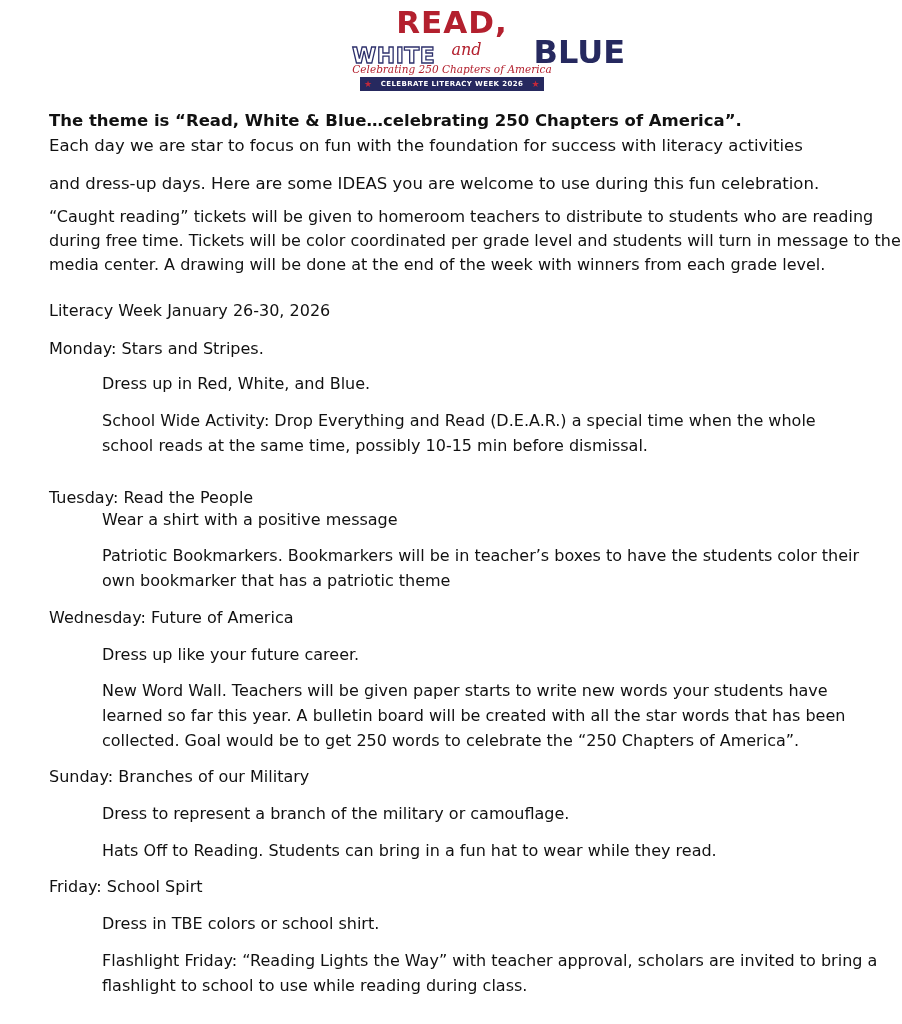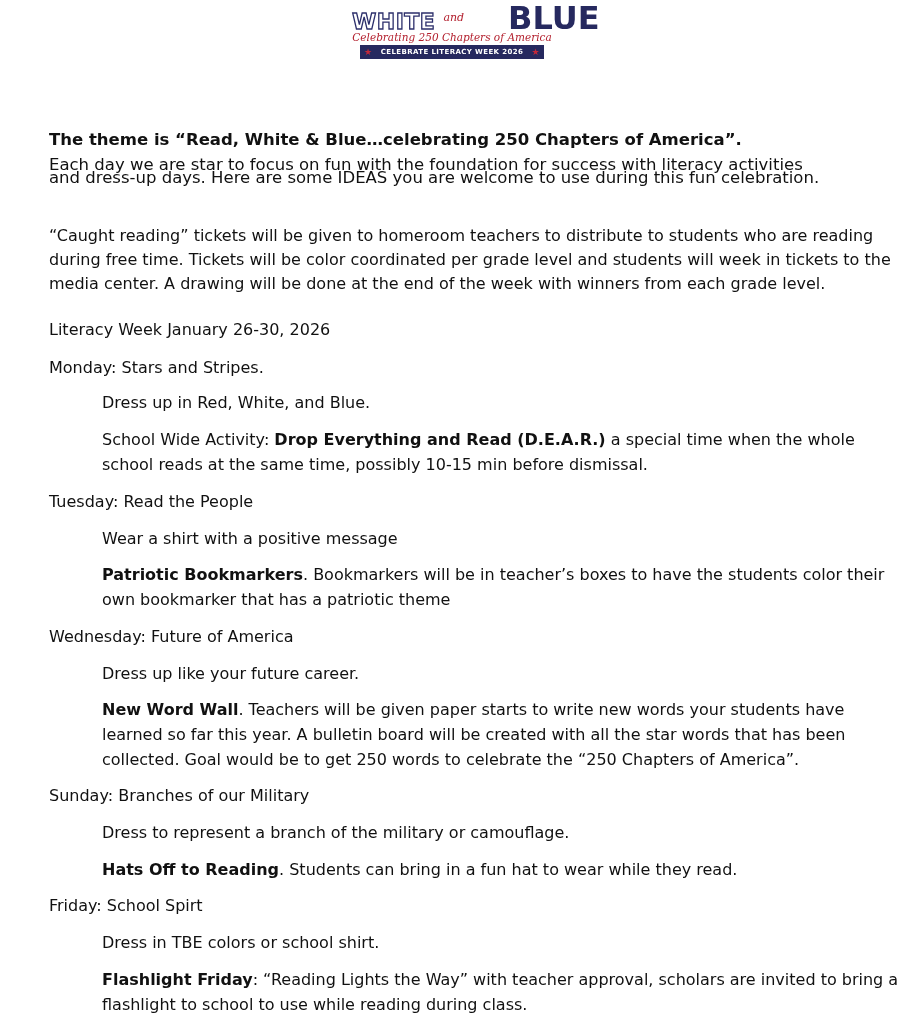--- a/index.html
+++ b/index.html
@@ -16,21 +16,21 @@
       font-family: "DejaVu Sans", sans-serif; font-weight: bold;
       color: #b3202e; font-size: 31px; line-height: 32px; letter-spacing: 1px;
     }
     .logo-row2 { line-height: 24px; height: 24px; white-space: nowrap; }
     .logo-white {
       font-family: "DejaVu Sans", sans-serif; font-weight: bold; font-size: 22px;
       color: #ffffff; -webkit-text-stroke: 1.3px #2c2f6b; letter-spacing: 0.5px; margin-top: 16px;
     }
     .logo-and {
       font-family: "DejaVu Serif", serif; font-style: italic; color: #b3202e;
-      font-size: 11px; vertical-align: 8px; margin: 0 8px;
+      font-size: 16px; vertical-align: 8px; margin: 0 16px;
     }
     .logo-blue {
       font-family: "DejaVu Sans", sans-serif; font-weight: bold; font-size: 32px;
       color: #26295f;
       margin-left: 36px;
     }
     .logo-script {
       font-family: "DejaVu Serif", serif; font-style: italic; color: #b3202e;
       font-size: 10.5px; line-height: 14px; white-space: nowrap;
     }
@@ -39,61 +39,62 @@
       color: #ffffff; font-size: 7px; font-weight: bold; line-height: 14px;
       letter-spacing: 0.4px; display: flex; justify-content: space-between;
       padding: 0 4px; box-sizing: border-box; align-items: center;
     }
     .logo-star { color: #c3283a; font-size: 9px; }
 
     .content {
       position: absolute; left: 49px; top: 106px; width: 820px;
       font-size: 16px;
     }
-    .p { position: absolute; left: 0; white-space: nowrap; line-height: 25px; margin-top: 19px; }
+    .p { position: absolute; left: 0; white-space: nowrap; line-height: 25px; }
     .theme-bold { font-weight: bold; font-size: 16.5px; }
     .intro { font-size: 16.5px; line-height: 25px; }
     .small { font-size: 16px; line-height: 24px; }
     .center { width: 805px; text-align: left; }
     .indent { left: 53px; }
-    b { font-weight: bold; }
+    b { font-weight: normal; }
   </style>
 </head>
 <body>
 
 <div class="logo">
+  <div class="logo-read">READ,</div>
   <div class="logo-row2">
     <span class="logo-white">WHITE</span><span class="logo-and">and</span><span class="logo-blue">BLUE</span>
   </div>
   <div class="logo-script">Celebrating 250 Chapters of America</div>
   <div class="logo-banner">
     <span class="logo-star">★</span>
     <span>CELEBRATE LITERACY WEEK 2026</span>
     <span class="logo-star">★</span>
   </div>
 </div>
 
 <div class="content">
 
   <div class="p theme-bold" style="top:2px">The theme is “Read, White &amp; Blue…celebrating 250 Chapters of America”.</div>
   <div class="p intro" style="top:27px">Each day we are star to focus on fun with the foundation for success with literacy activities</div>
-  <div class="p intro" style="top:40px">and dress-up days. Here are some IDEAS you are welcome to use during this fun celebration.</div>
+  <div class="p intro" style="top:65px">and dress-up days. Here are some IDEAS you are welcome to use during this fun celebration.</div>
 
   <div class="p small" style="top:99px">“Caught reading” tickets will be given to homeroom teachers to distribute to students who are reading</div>
-  <div class="p small" style="top:123px">during free time. Tickets will be color coordinated per grade level and students will week in tickets to the</div>
+  <div class="p small" style="top:123px">during free time. Tickets will be color coordinated per grade level and students will turn in message to the</div>
   <div class="p small" style="top:147px">media center. A drawing will be done at the end of the week with winners from each grade level.</div>
 
   <div class="p small center" style="top:193px">Literacy Week January 26-30, 2026</div>
 
   <div class="p small" style="top:231px">Monday: Stars and Stripes.</div>
   <div class="p small indent" style="top:266px">Dress up in Red, White, and Blue.</div>
   <div class="p small indent" style="top:303px"><span>School Wide Activity: </span><b>Drop Everything and Read (D.E.A.R.)</b><span> a special time when the whole</span></div>
   <div class="p small indent" style="top:328px">school reads at the same time, possibly 10-15 min before dismissal.</div>
 
-  <div class="p small" style="top:365px">Tuesday: Read the People</div>
+  <div class="p small" style="top:380px">Tuesday: Read the People</div>
   <div class="p small indent" style="top:402px">Wear a shirt with a positive message</div>
   <div class="p small indent" style="top:438px"><b>Patriotic Bookmarkers</b><span>. Bookmarkers will be in teacher’s boxes to have the students color their</span></div>
   <div class="p small indent" style="top:463px">own bookmarker that has a patriotic theme</div>
 
   <div class="p small" style="top:500px">Wednesday: Future of America</div>
   <div class="p small indent" style="top:537px">Dress up like your future career.</div>
   <div class="p small indent" style="top:573px"><b>New Word Wall</b><span>. Teachers will be given paper starts to write new words your students have</span></div>
   <div class="p small indent" style="top:598px">learned so far this year. A bulletin board will be created with all the star words that has been</div>
   <div class="p small indent" style="top:623px">collected. Goal would be to get 250 words to celebrate the “250 Chapters of America”.</div>
 

